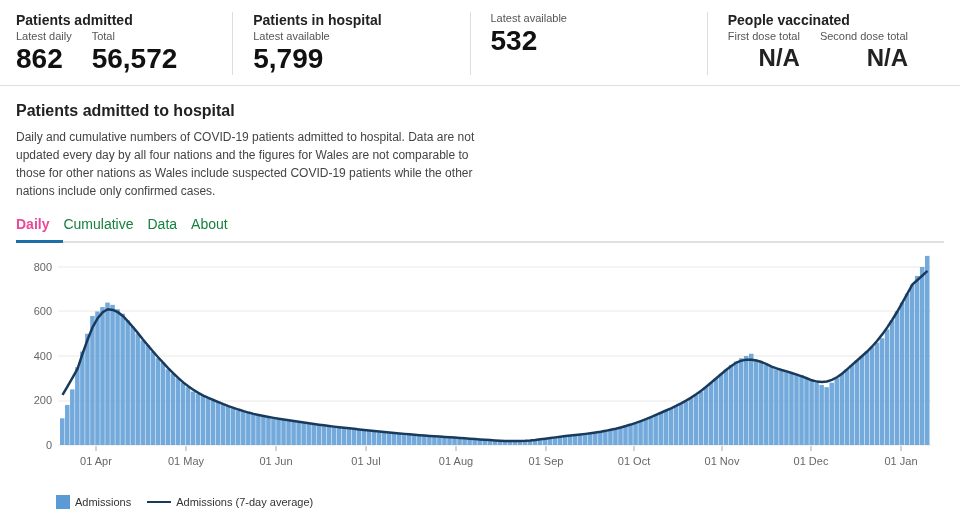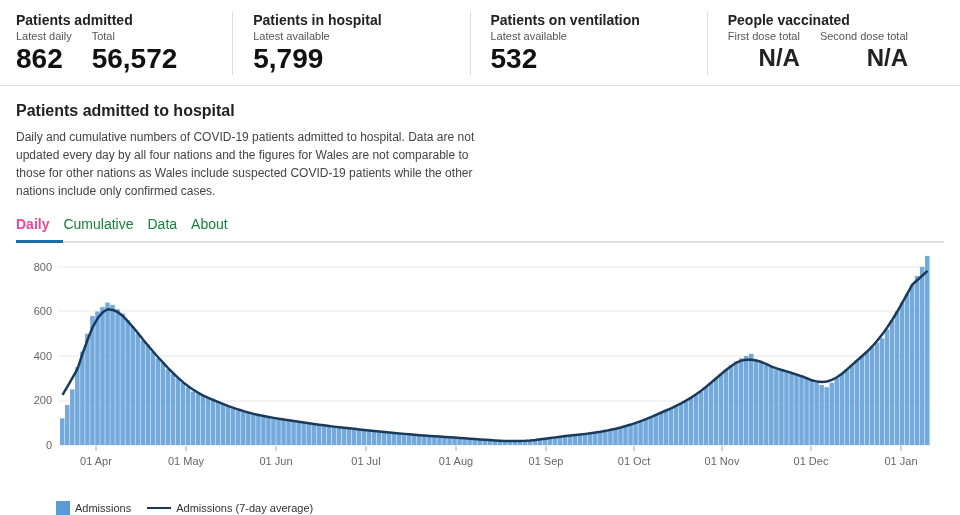--- a/index.html
+++ b/index.html
@@ -49,21 +49,21 @@
       width: 920px;
       height: 230px;
       margin: 10px 0 0 0;
     }
     .chart-svg { width: 100%; height: 100%; }
 
     .legend {
       display: flex;
       align-items: center;
       gap: 16px;
-      margin-top: 18px;
+      margin-top: 12px;
       padding-left: 40px;
       font-size: 11px;
       color: #333;
     }
     .legend-item { display: flex; align-items: center; gap: 5px; }
     .legend-box { width: 14px; height: 14px; background: #5b9bd5; display: inline-block; }
     .legend-line { width: 24px; height: 2px; background: #1a3a5c; display: inline-block; }
   </style>
 </head>
 <body>
@@ -84,21 +84,20 @@
     </div>
   </div>
 
   <div class="stat-block">
     <div class="stat-title">Patients in hospital</div>
     <div class="stat-subtitle">Latest available</div>
     <div class="stat-value">5,799</div>
   </div>
 
   <div class="stat-block">
-    <div class="stat-title">Patients on ventilation</div>
     <div class="stat-subtitle">Latest available</div>
     <div class="stat-value">532</div>
   </div>
 
   <div class="stat-block">
     <div class="stat-title">People vaccinated</div>
     <div style="display:flex;gap:20px;text-align:right;">
       <div>
         <div class="stat-subtitle">First dose total</div>
         <div class="stat-na">N/A</div>

